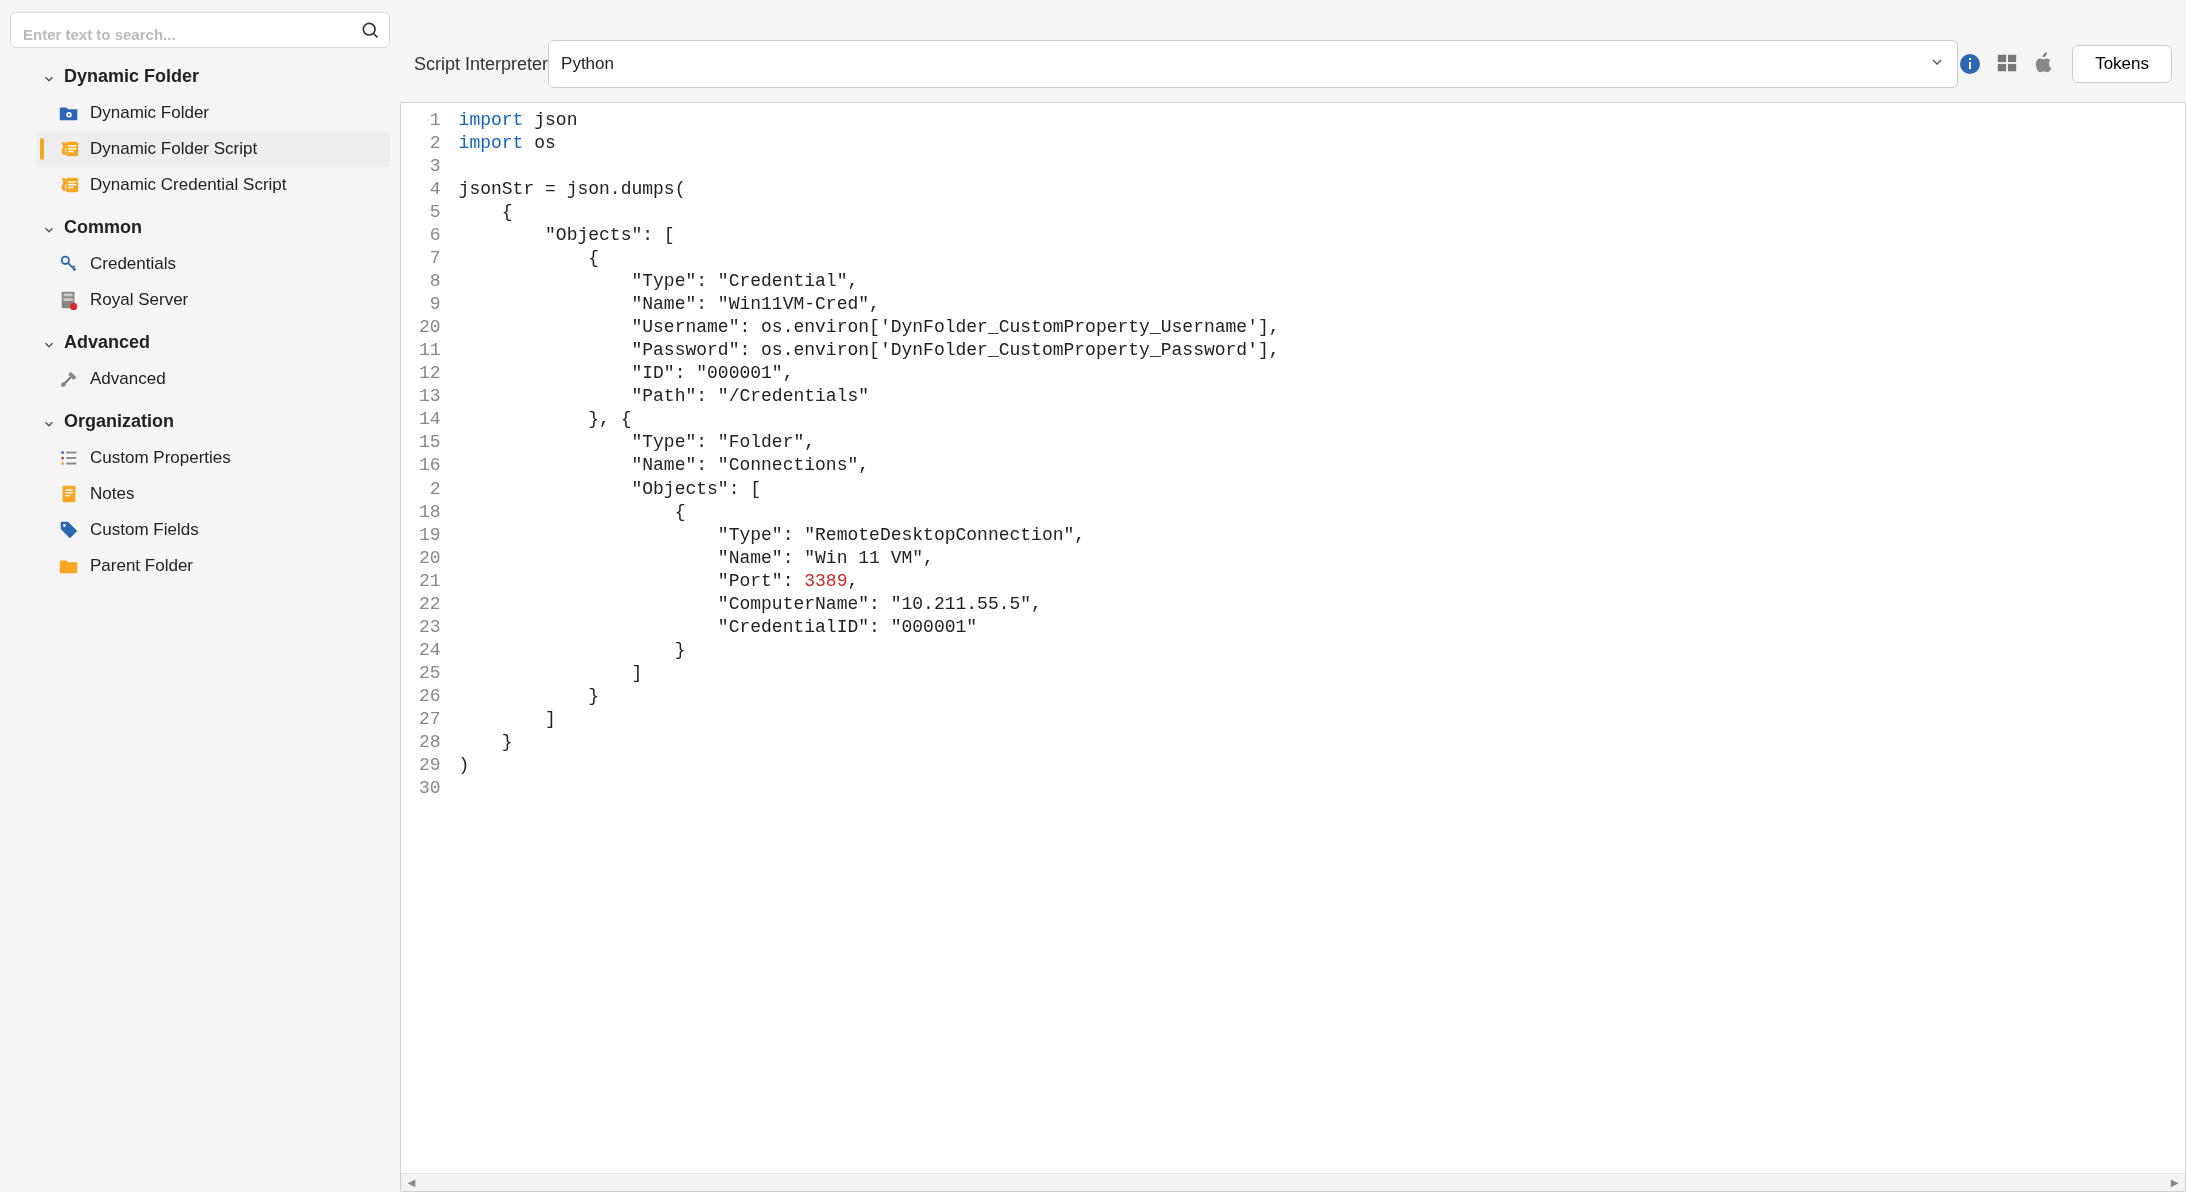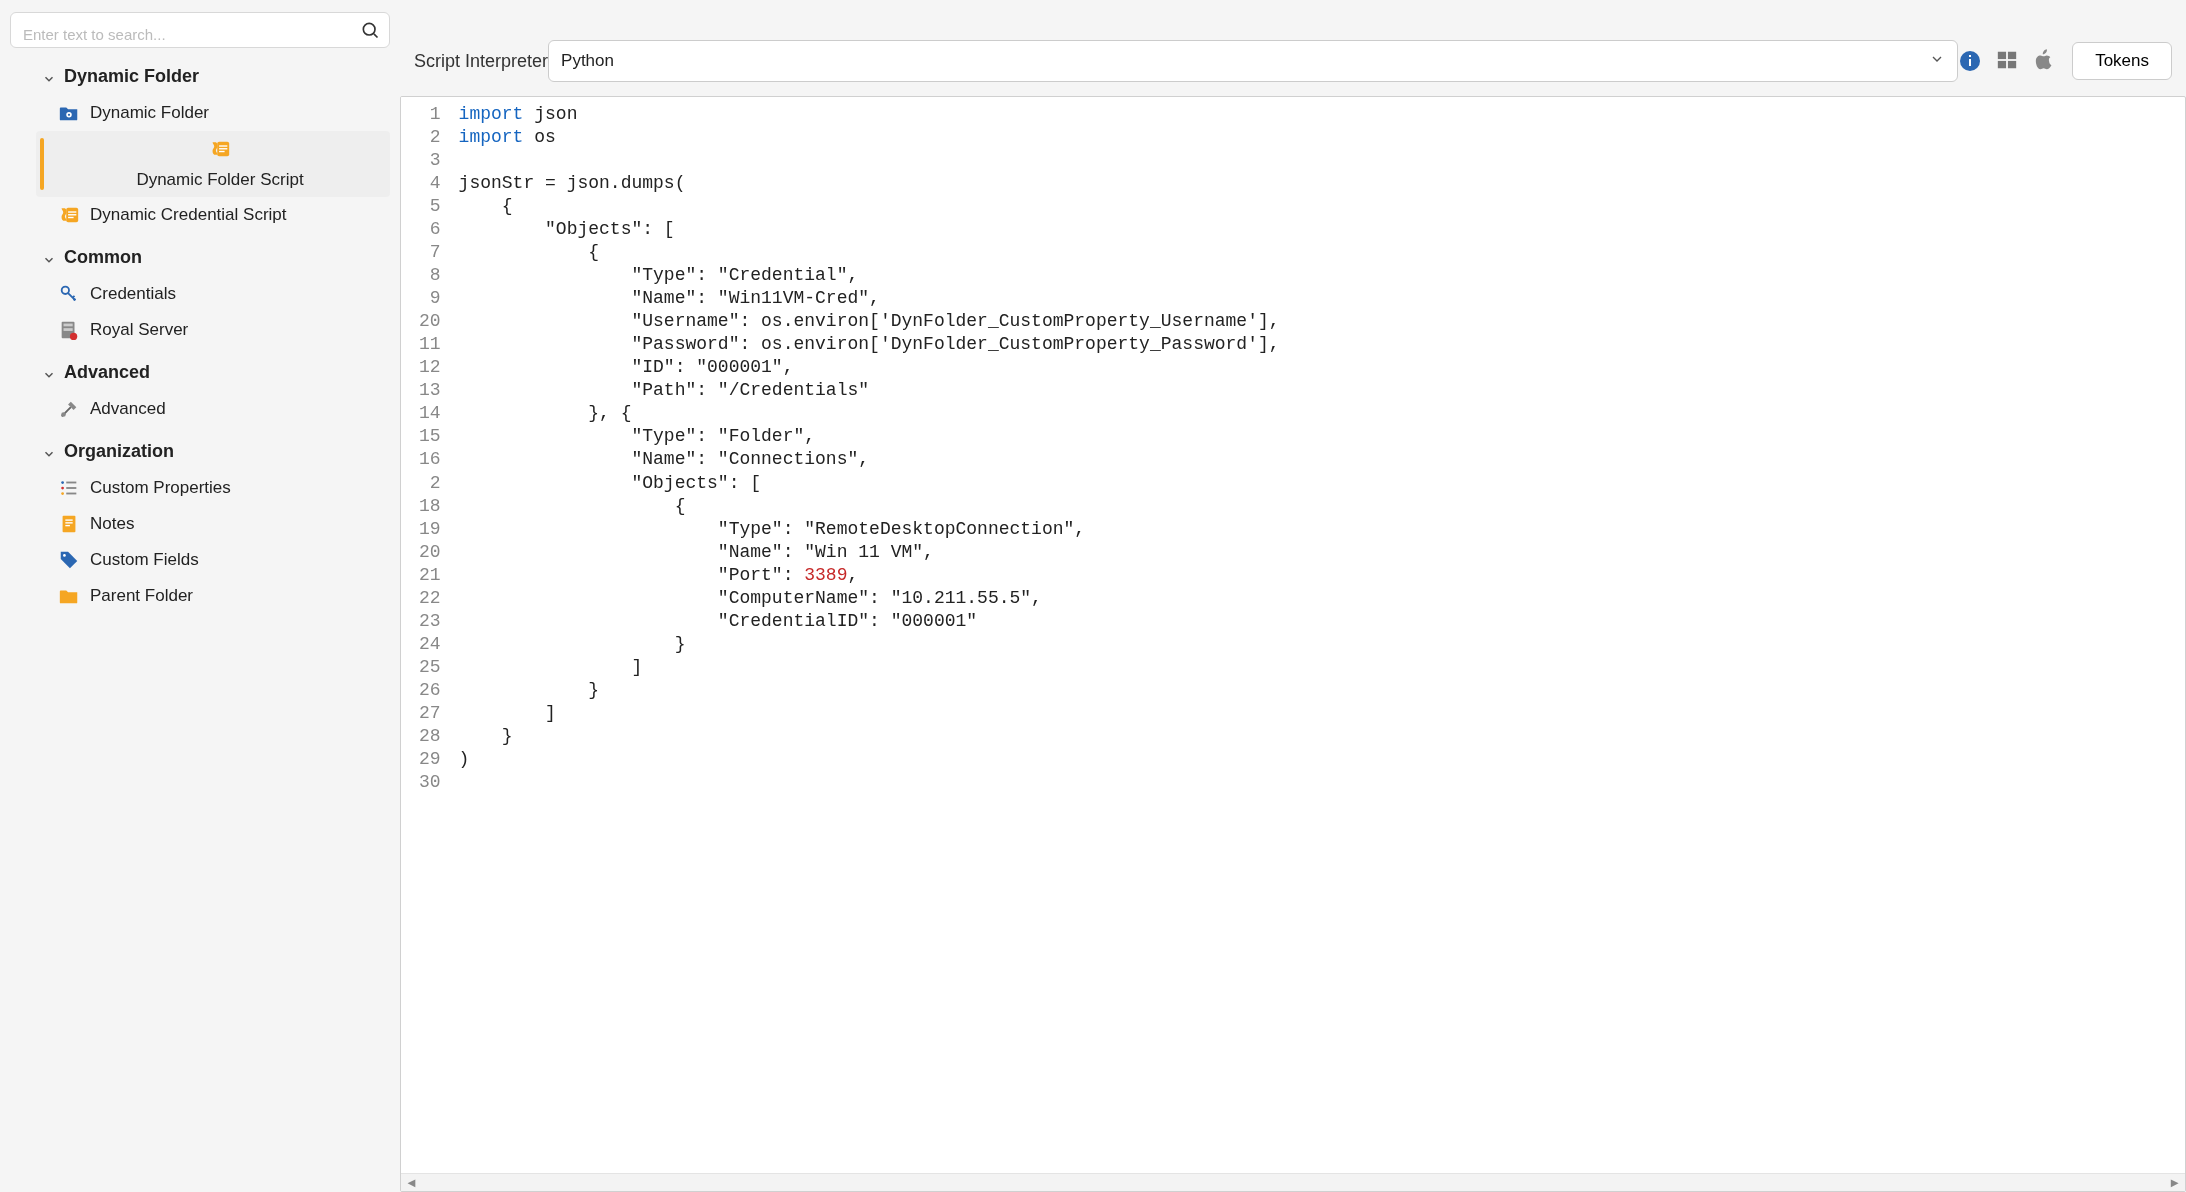--- a/index.html
+++ b/index.html
@@ -44,20 +44,21 @@
   }
   .search-input {
     width: 100%;
     height: 36px;
     border: 1px solid var(--border);
     border-radius: 6px;
     padding: 8px 40px 0 12px;
     background: #fff;
     font-size: 15px;
     color: var(--text);
+    font-weight: bold;
   }
   .search-input::placeholder { color: #bbb; }
   .search-icon {
     position: absolute;
     right: 10px; top: 50%;
     transform: translateY(-50%);
     width: 20px; height: 20px;
     color: #333;
   }
   .tree { padding: 0 0 0 26px; }
@@ -81,21 +82,20 @@
     align-items: center;
     gap: 10px;
     padding: 7px 8px 7px 22px;
     border-radius: 4px;
     cursor: pointer;
     font-size: 17px;
     position: relative;
   }
   .tree-item.selected {
     background: var(--selected-bg);
-    flex-direction: column;
   }
   .tree-item.selected::before {
     content: "";
     position: absolute;
     left: 4px; top: 7px; bottom: 7px;
     width: 4px;
     background: var(--orange);
     border-radius: 2px;
   }
   .tree-icon {
@@ -115,21 +115,21 @@
     align-items: center;
     gap: 0;
     padding: 0 14px 14px 14px;
   }
   .toolbar-label {
     font-size: 18px;
     color: #333;
   }
   .interp-select {
     flex: 1;
-    height: 42px;
+    height: 48px;
     border: 1px solid #ccc;
     border-radius: 6px;
     background: #fff;
     display: flex;
     align-items: center;
     justify-content: space-between;
     padding: 0 12px;
     cursor: pointer;
     font-size: 17px;
   }

